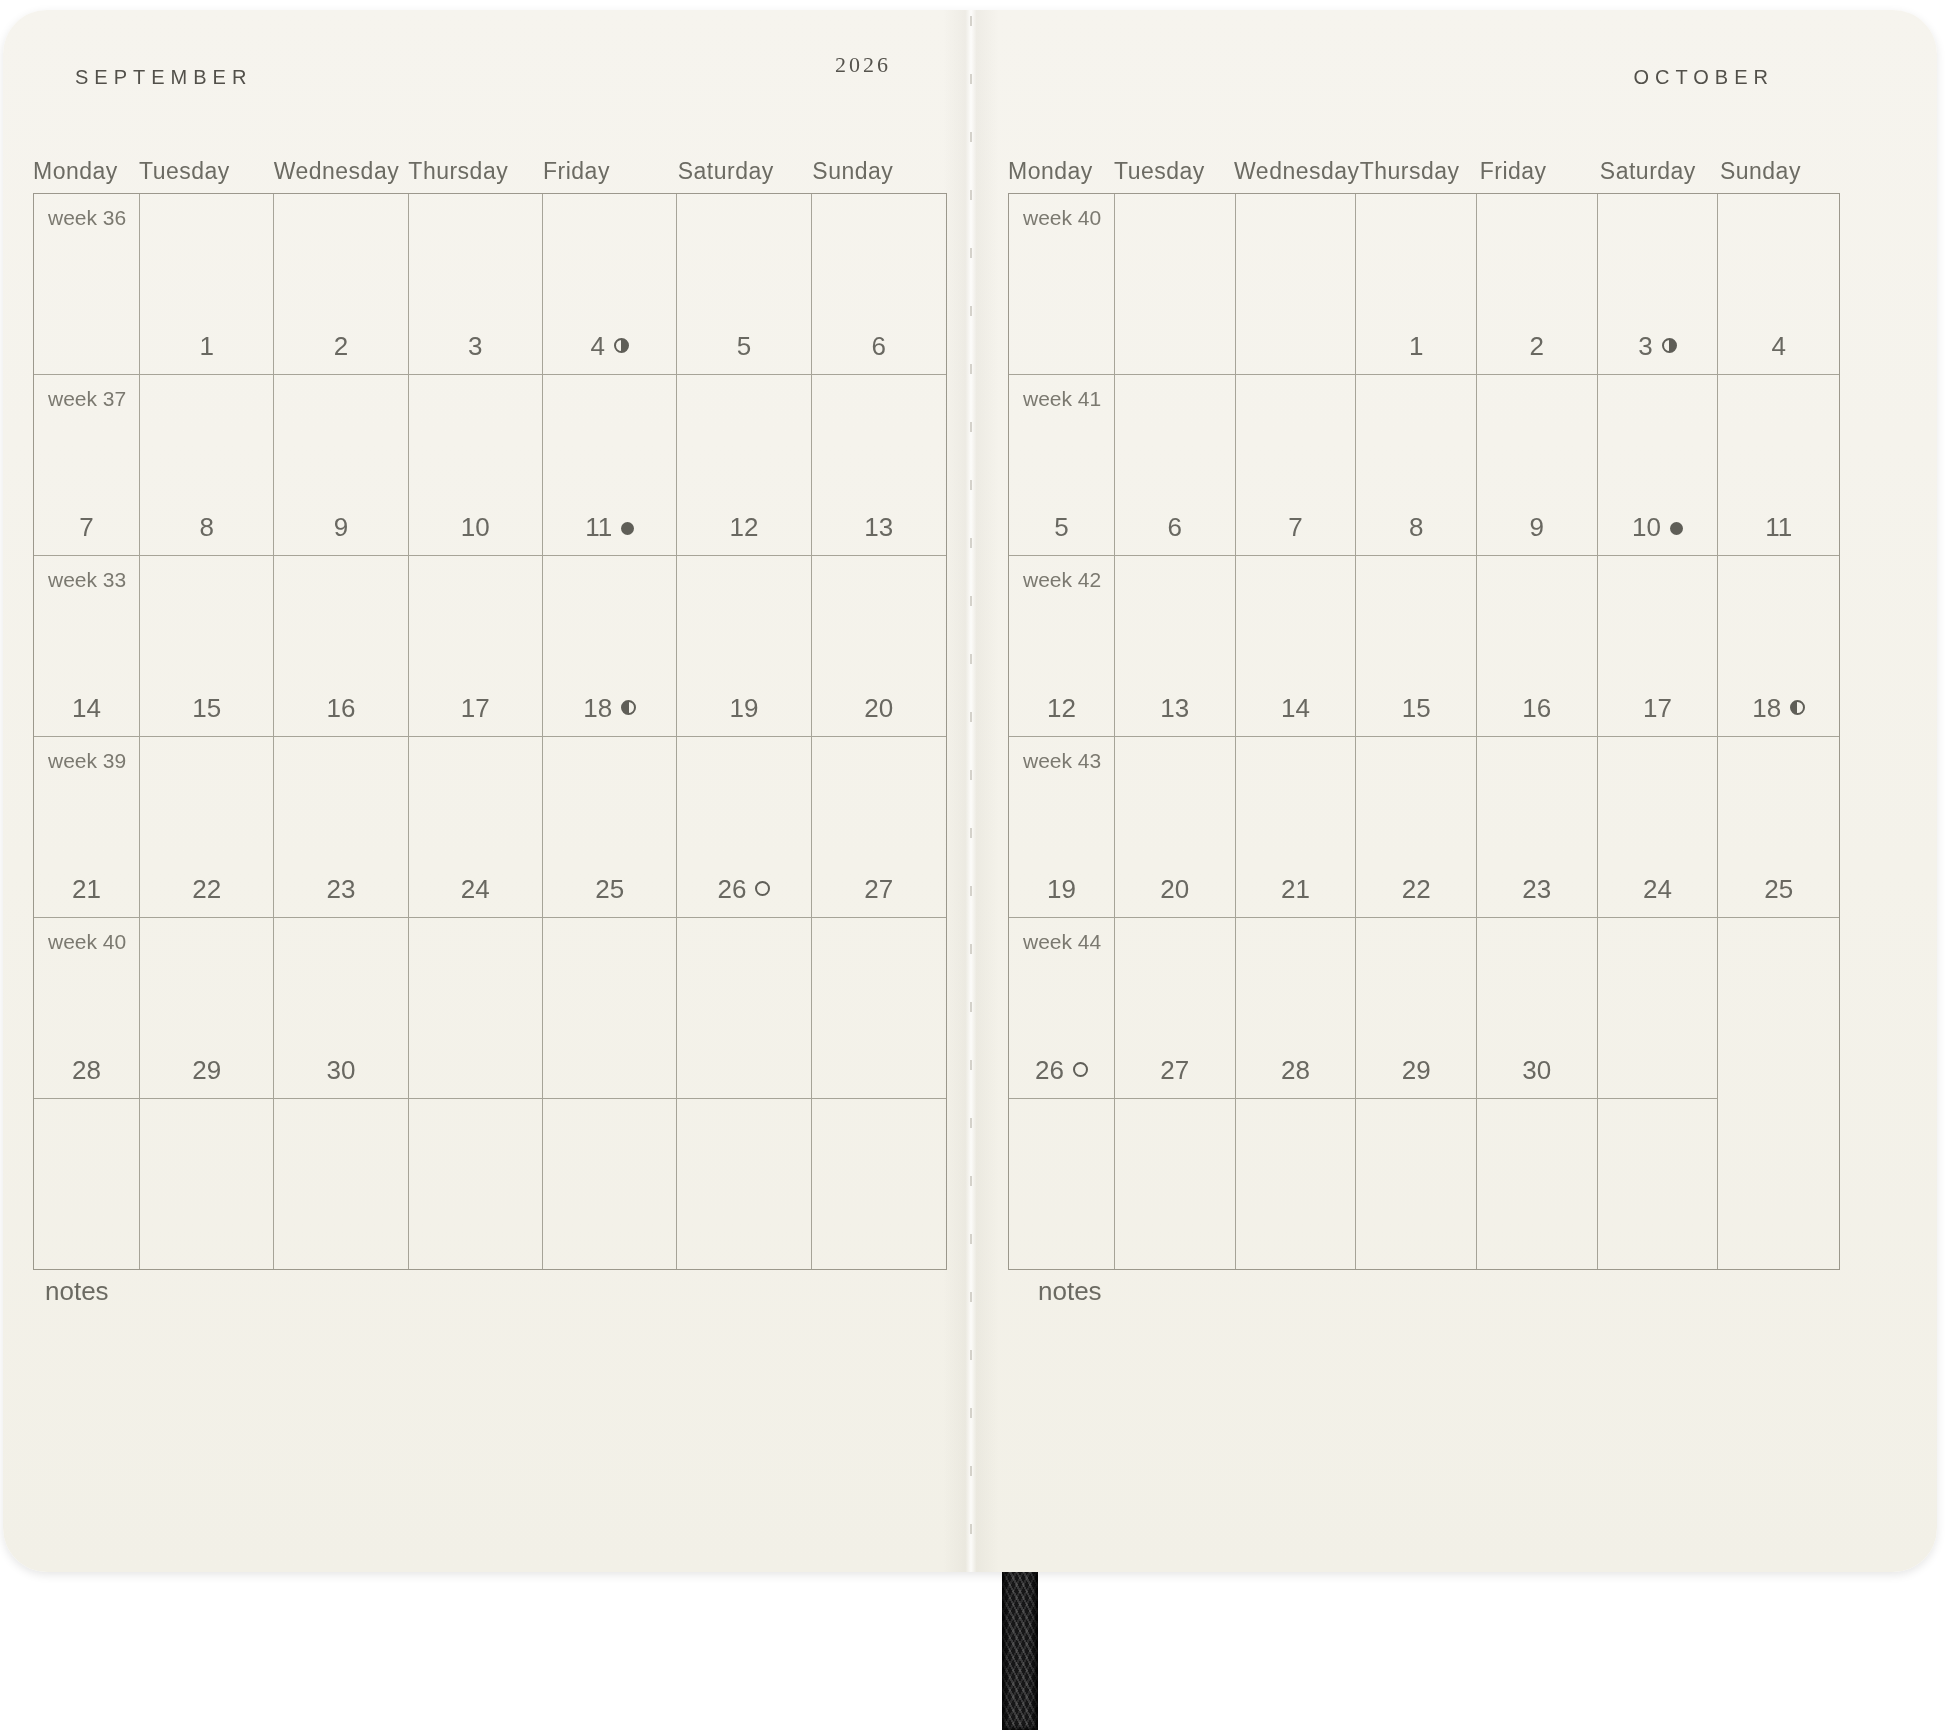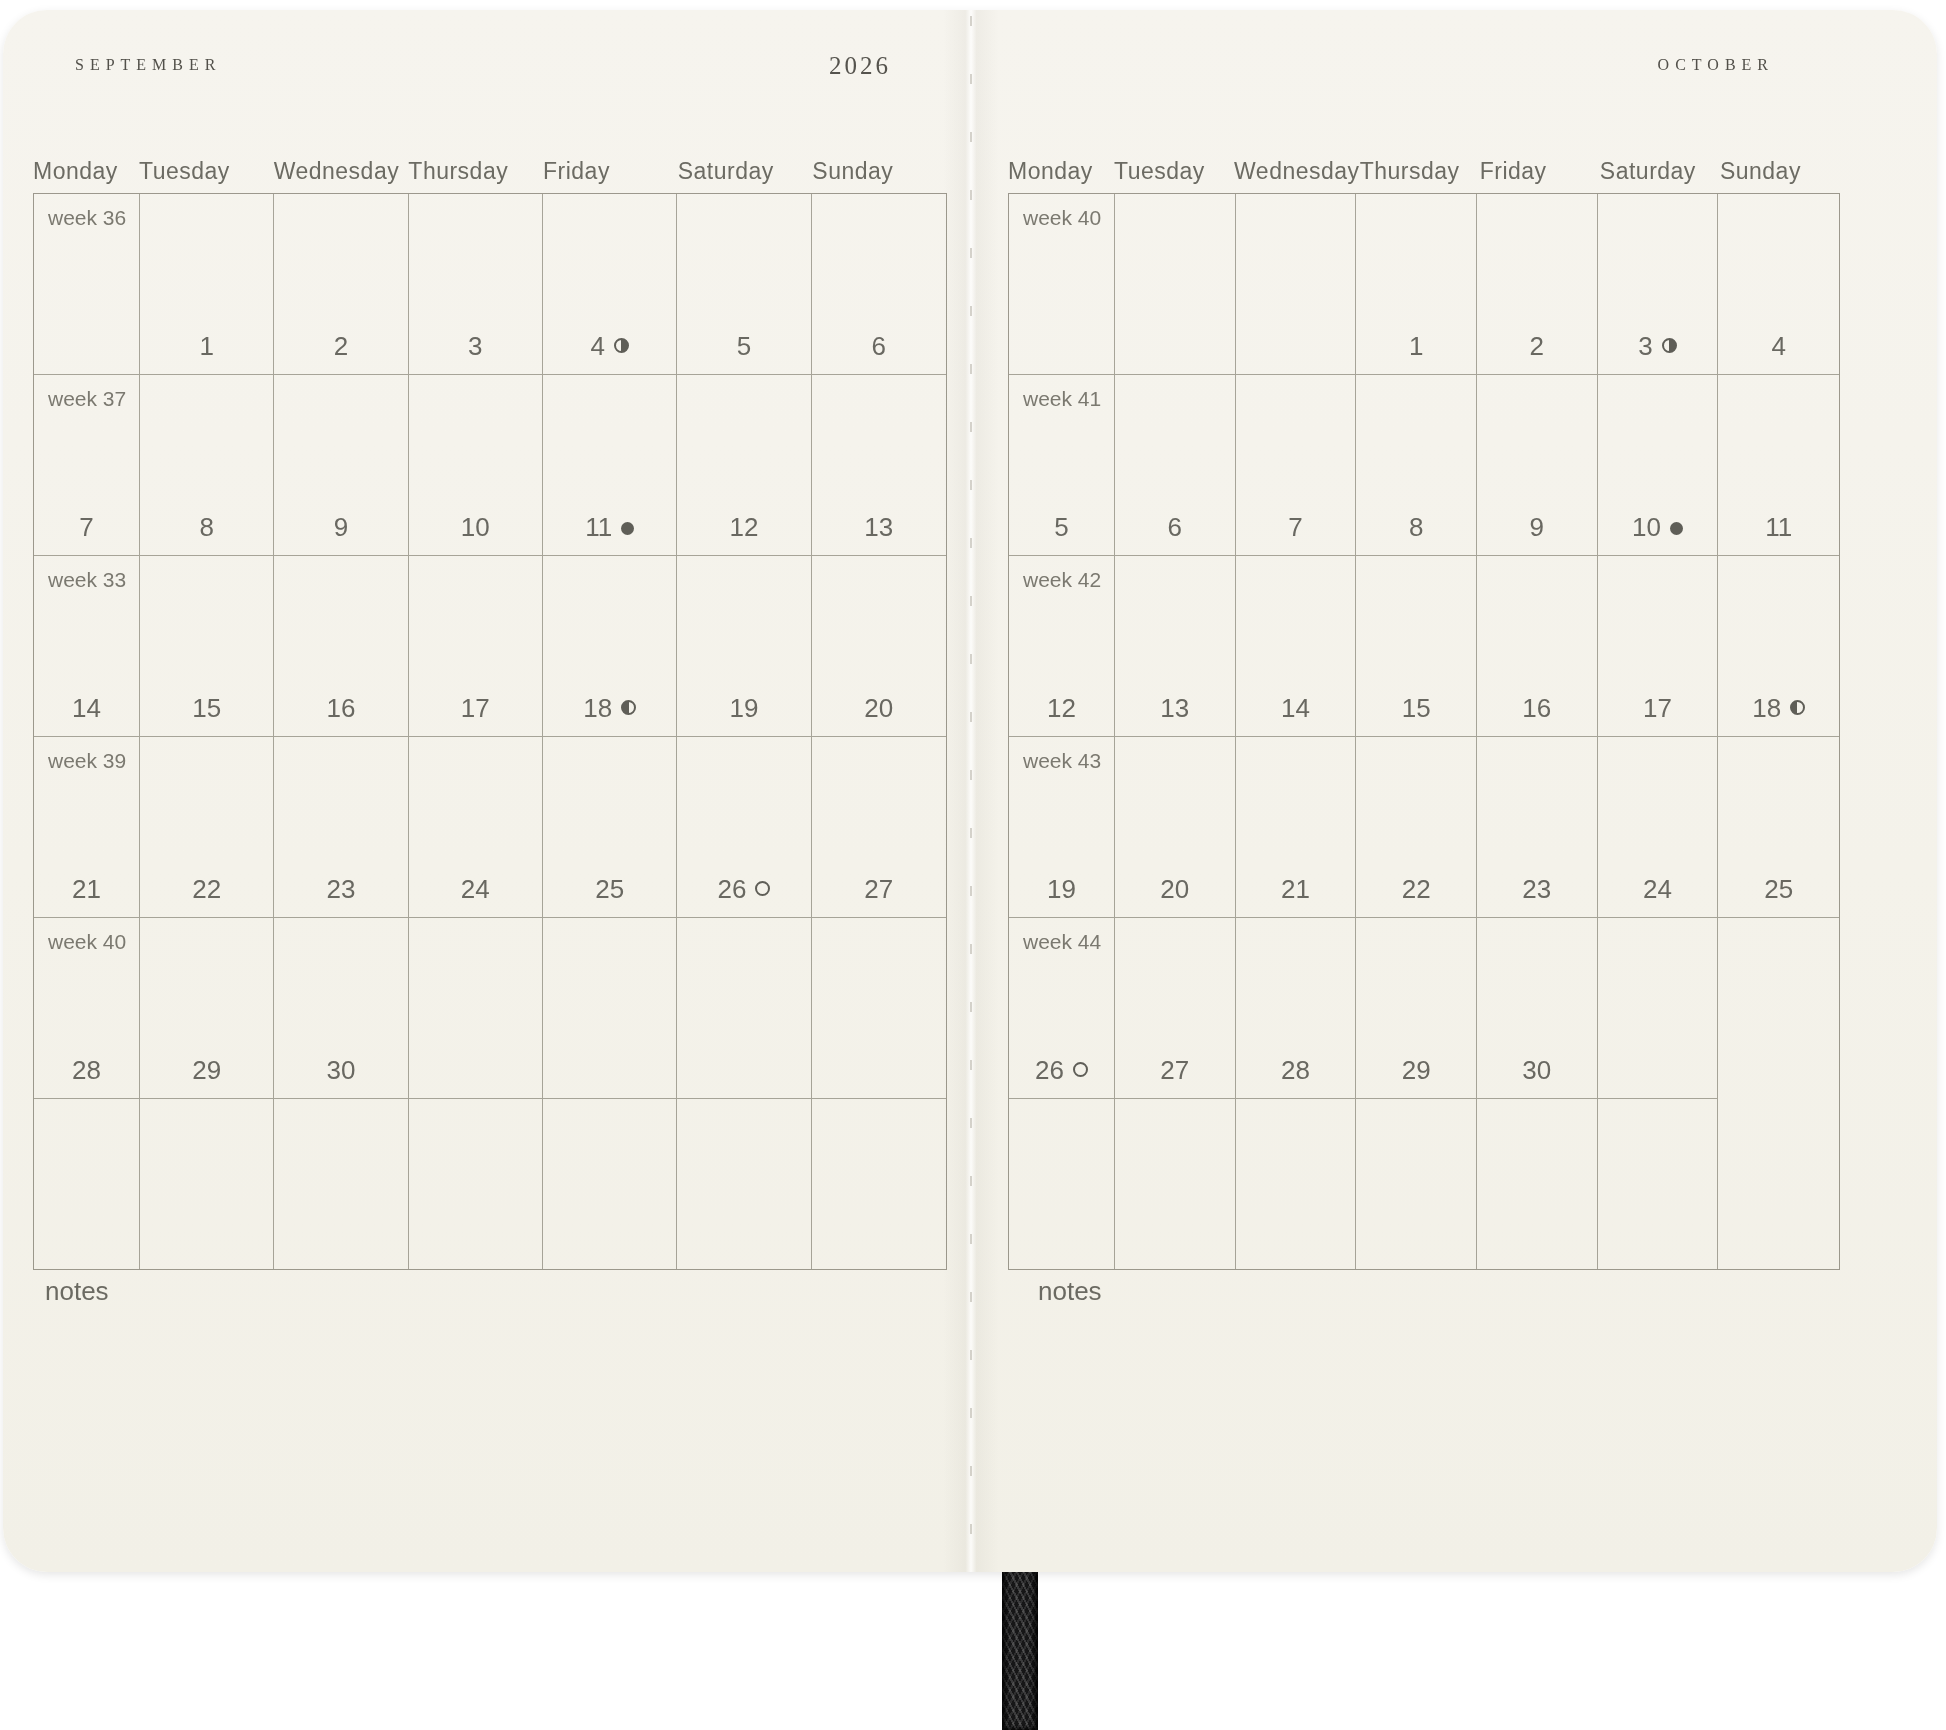--- a/index.html
+++ b/index.html
@@ -20,26 +20,26 @@
   .seam{position:absolute;left:940px;top:0;width:56px;height:100%;
         background:linear-gradient(90deg, rgba(90,85,70,0) 0%, rgba(90,85,70,0.05) 40%,
                    rgba(255,255,255,0.75) 50%, rgba(90,85,70,0.05) 60%, rgba(90,85,70,0) 100%);}
   .seam-stitch{position:absolute;left:27px;top:6px;width:2px;height:99%;
         background:repeating-linear-gradient(180deg, rgba(140,134,118,0.35) 0 10px,
                    rgba(255,255,255,0.0) 10px 58px);}
   
   .page{position:absolute;top:0;height:100%;}
   .page.left{left:30px;width:914px;}
   .page.right{left:1005px;width:832px;}
-  .month-title{position:absolute;top:46px;font-family:Liberation Serif, serif;
-        font-size:16px;letter-spacing:6px;color:#52504a;white-space:nowrap;}
+  .month-title{position:absolute;top:56px;font-family:Liberation Sans, sans-serif;
+        font-size:20px;letter-spacing:6px;color:#52504a;white-space:nowrap;}
   .page.left  .month-title{left:42px;}
   .page.right .month-title{right:66px;}
   .year-label{position:absolute;top:42px;right:56px;font-family:"Liberation Serif",serif;
-        font-size:25px;letter-spacing:3px;color:#55534d;}
+        font-size:22px;letter-spacing:3px;color:#55534d;}
   .dow-row{position:absolute;top:148px;left:0;width:100%;display:grid;
         grid-template-columns:106px repeat(6,1fr);}
   .dow{font-size:23px;color:#6c6b63;text-align:left;letter-spacing:0.5px;}
   .grid{position:absolute;top:183px;left:0;width:100%;display:grid;
         grid-template-columns:106px repeat(6,1fr);
         grid-template-rows:repeat(5,181px) 170px;
         border:1px solid rgba(125,121,108,0.75);box-sizing:border-box;}
   .cell{position:relative;border-right:1px solid rgba(125,121,108,0.65);
         border-bottom:1px solid rgba(125,121,108,0.65);}
   .cell:nth-child(7n){border-right:none;}

